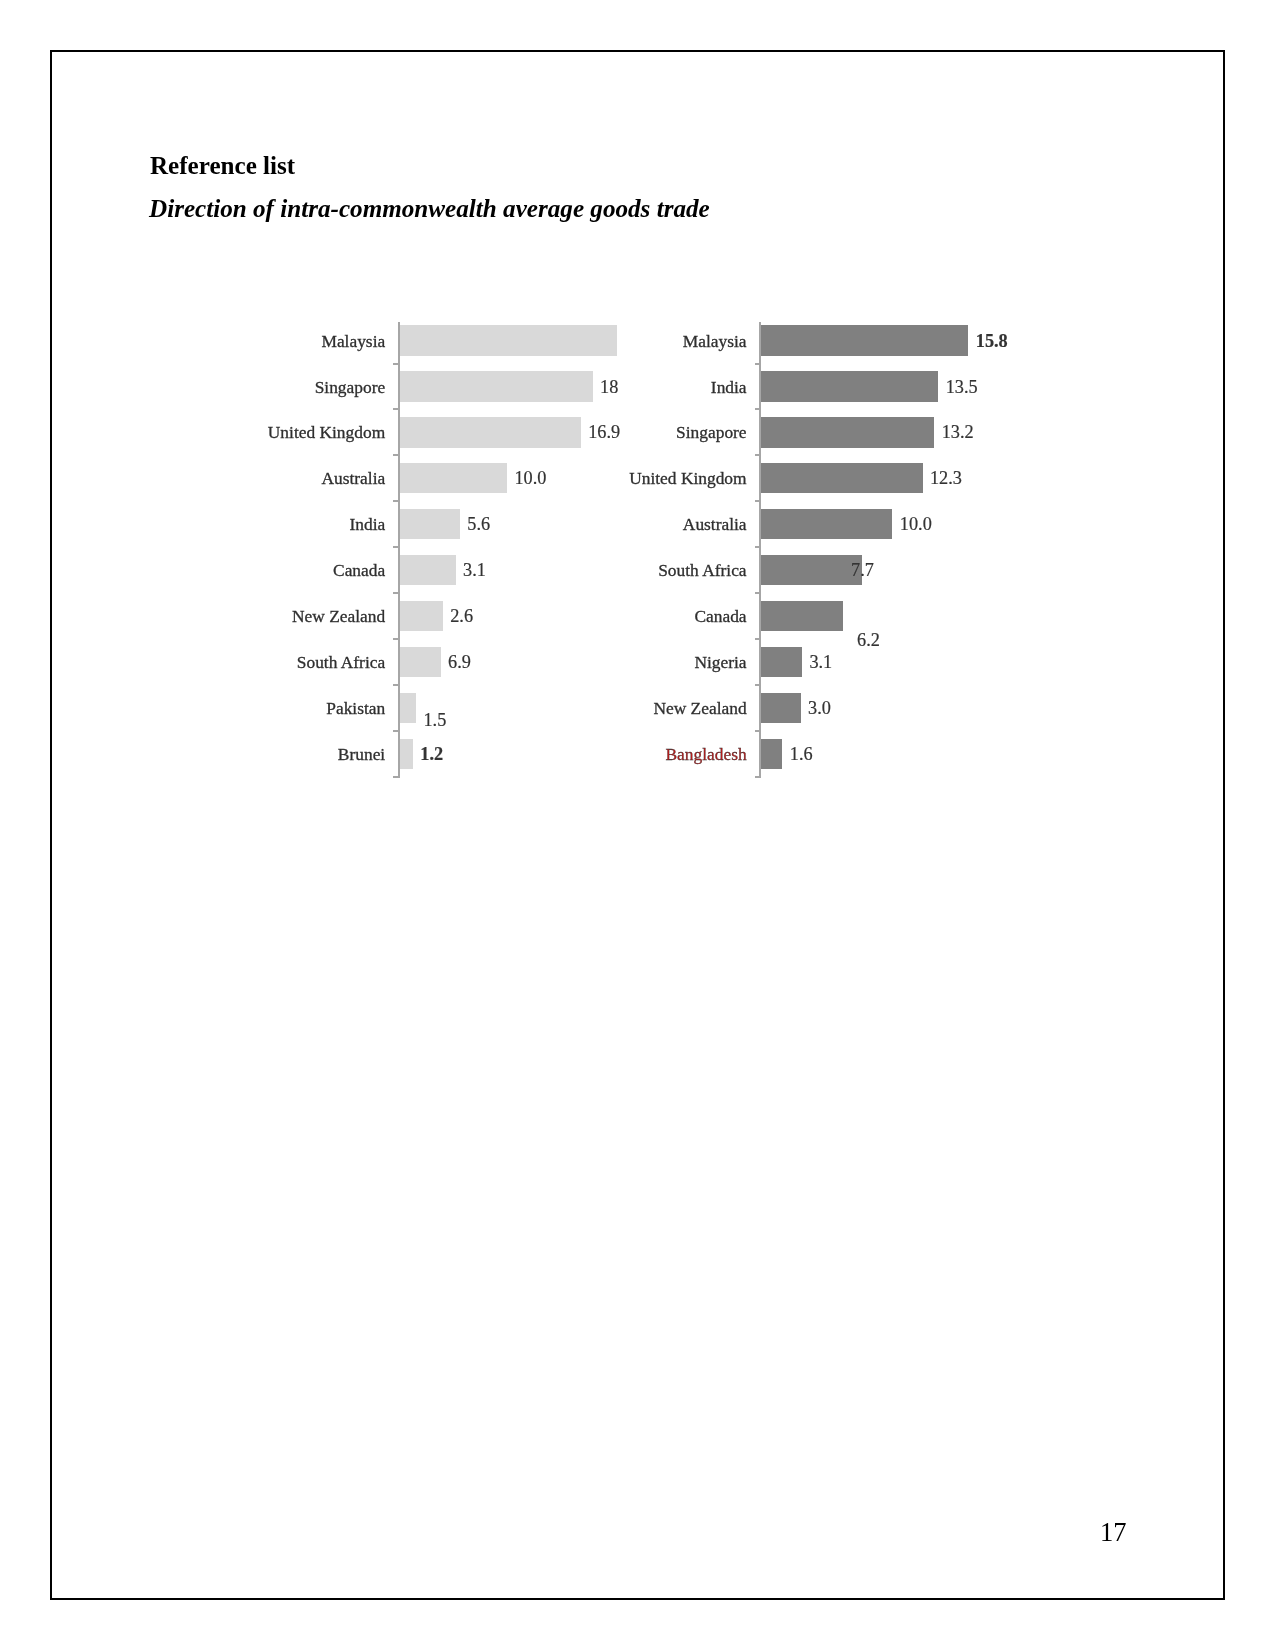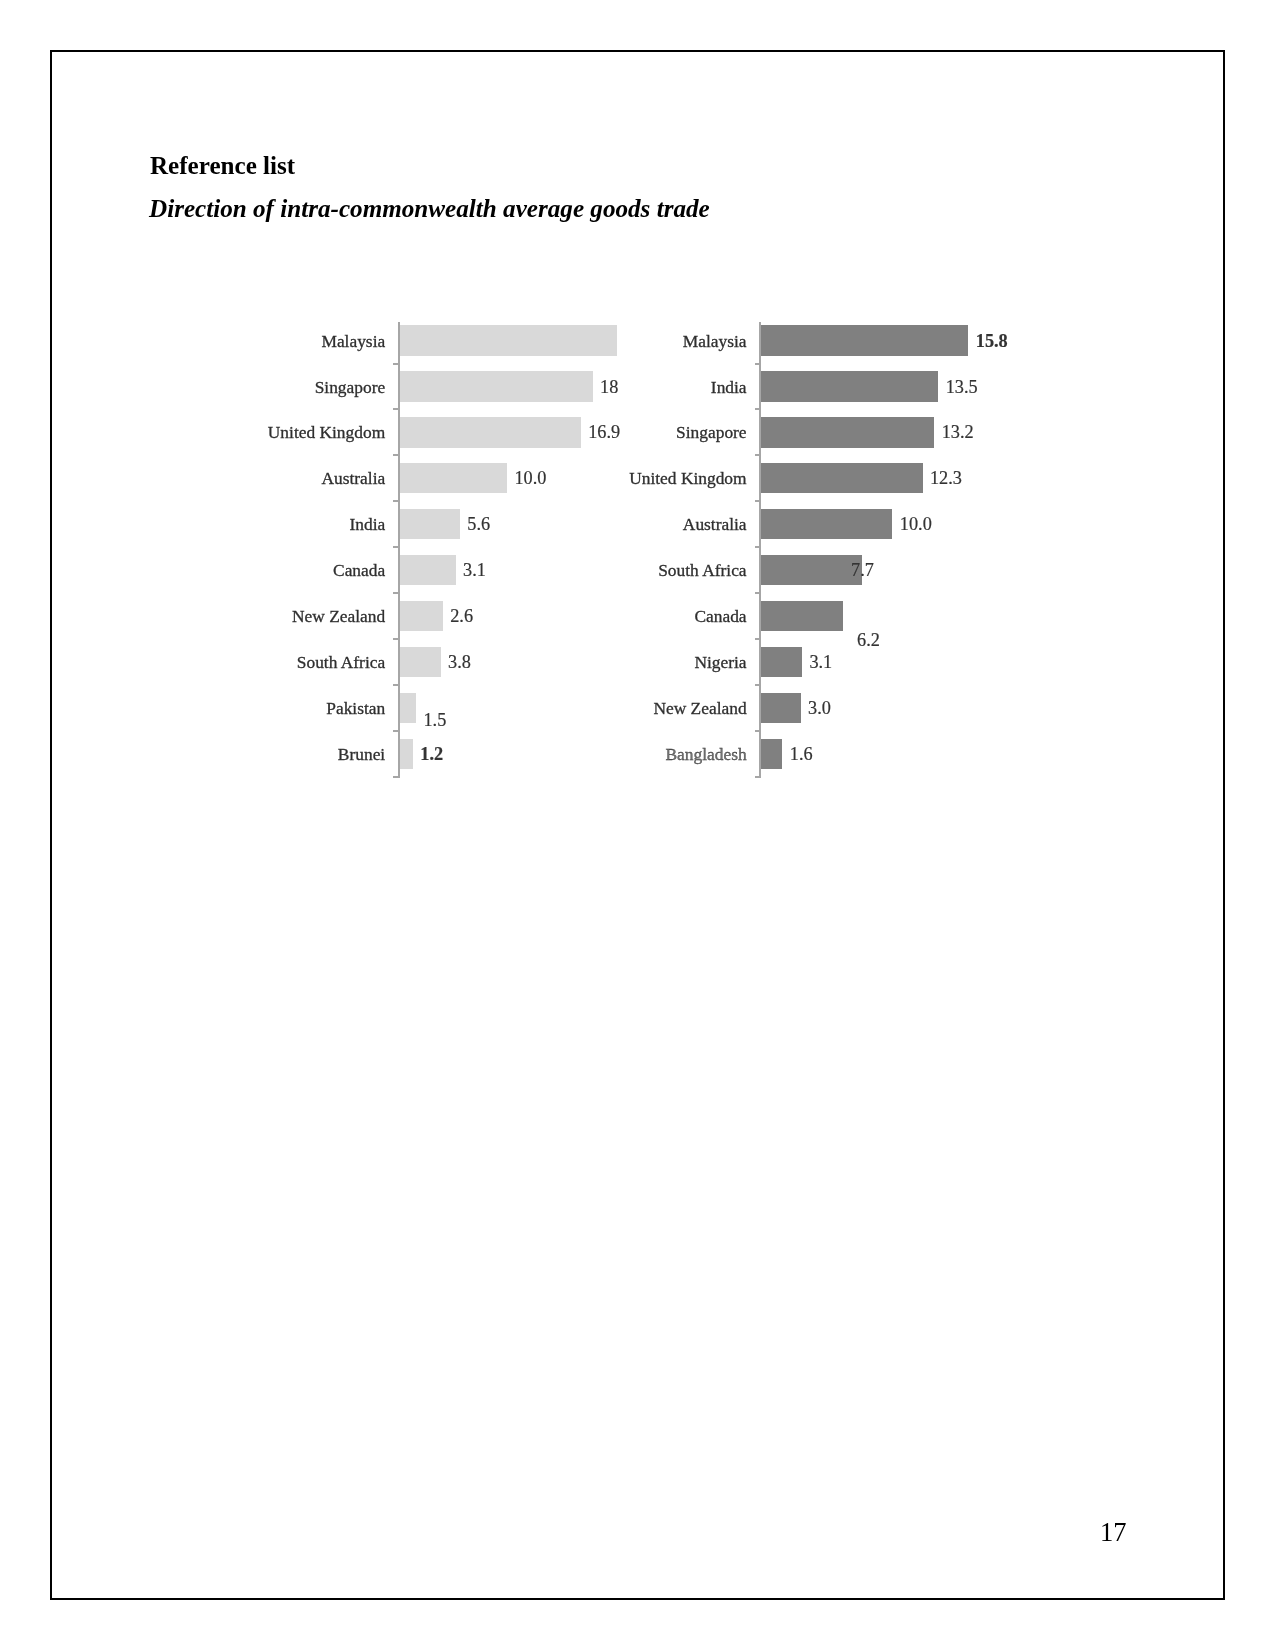--- a/index.html
+++ b/index.html
@@ -64,21 +64,21 @@
       </div>
       <div class="plot-row">
         <div class="bar" style="left:400px;top:600.8px;width:42.8px;height:30.4px;background:#d9d9d9;"></div>
         <div class="cat" style="left:145.2px;width:240px;top:605px;color:#2f2f2f;">New Zealand</div>
         <div class="val" style="left:450.2px;top:605px;">2.6</div>
         <div class="axis" style="left:393.2px;top:637.9499999999999px;width:6.8px;height:2px;background:#a6a6a6;"></div>
       </div>
       <div class="plot-row">
         <div class="bar" style="left:400px;top:646.7px;width:40.66px;height:30.4px;background:#d9d9d9;"></div>
         <div class="cat" style="left:145.2px;width:240px;top:650.9000000000001px;color:#2f2f2f;">South Africa</div>
-        <div class="val" style="left:448.05999999999995px;top:650.9000000000001px;">3.8</div>
+        <div class="val" style="left:448.05999999999995px;top:650.9000000000001px;">6.9</div>
         <div class="axis" style="left:393.2px;top:683.85px;width:6.8px;height:2px;background:#a6a6a6;"></div>
       </div>
       <div class="plot-row">
         <div class="bar" style="left:400px;top:692.5999999999999px;width:16.049999999999997px;height:30.4px;background:#d9d9d9;"></div>
         <div class="cat" style="left:145.2px;width:240px;top:696.8px;color:#2f2f2f;">Pakistan</div>
         <div class="val" style="left:423.45px;top:696.8px;margin-top:12px;">1.5</div>
         <div class="axis" style="left:393.2px;top:729.7499999999999px;width:6.8px;height:2px;background:#a6a6a6;"></div>
       </div>
       <div class="plot-row">
         <div class="bar" style="left:400px;top:738.5px;width:12.839999999999998px;height:30.4px;background:#d9d9d9;"></div>
@@ -138,18 +138,18 @@
         <div class="axis" style="left:754.6px;top:683.85px;width:6.8px;height:2px;background:#a6a6a6;"></div>
       </div>
       <div class="plot-row">
         <div class="bar" style="left:761.4000000000001px;top:692.5999999999999px;width:39.3px;height:30.4px;background:#808080;"></div>
         <div class="cat" style="left:506.6px;width:240px;top:696.8px;color:#2f2f2f;">New Zealand</div>
         <div class="val" style="left:808.1px;top:696.8px;">3.0</div>
         <div class="axis" style="left:754.6px;top:729.7499999999999px;width:6.8px;height:2px;background:#a6a6a6;"></div>
       </div>
       <div class="plot-row">
         <div class="bar" style="left:761.4000000000001px;top:738.5px;width:20.96px;height:30.4px;background:#808080;"></div>
-        <div class="cat" style="left:506.6px;width:240px;top:742.7px;color:#737373;">Bangladesh</div>
+        <div class="cat" style="left:506.6px;width:240px;top:742.7px;color:#b91c1c;">Bangladesh</div>
         <div class="val" style="left:789.7600000000001px;top:742.7px;">1.6</div>
         <div class="axis" style="left:754.6px;top:775.65px;width:6.8px;height:2px;background:#a6a6a6;"></div>
       </div>
     </div>
   </div>
 
 </body></html>

